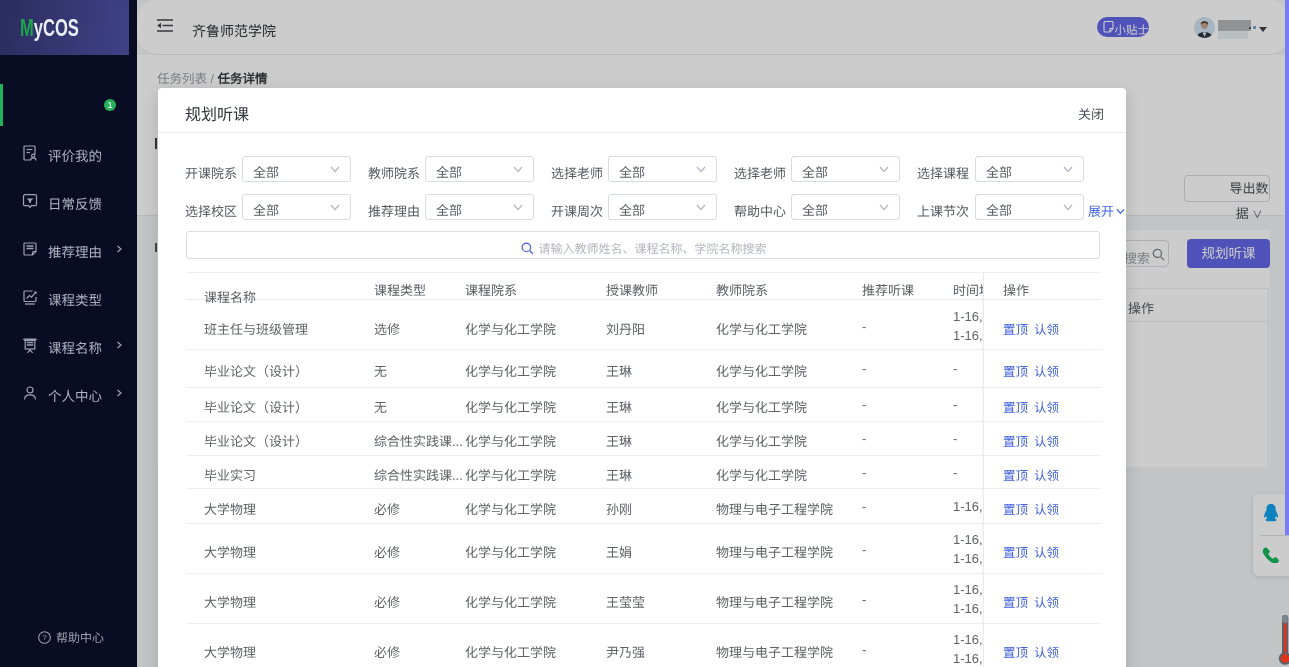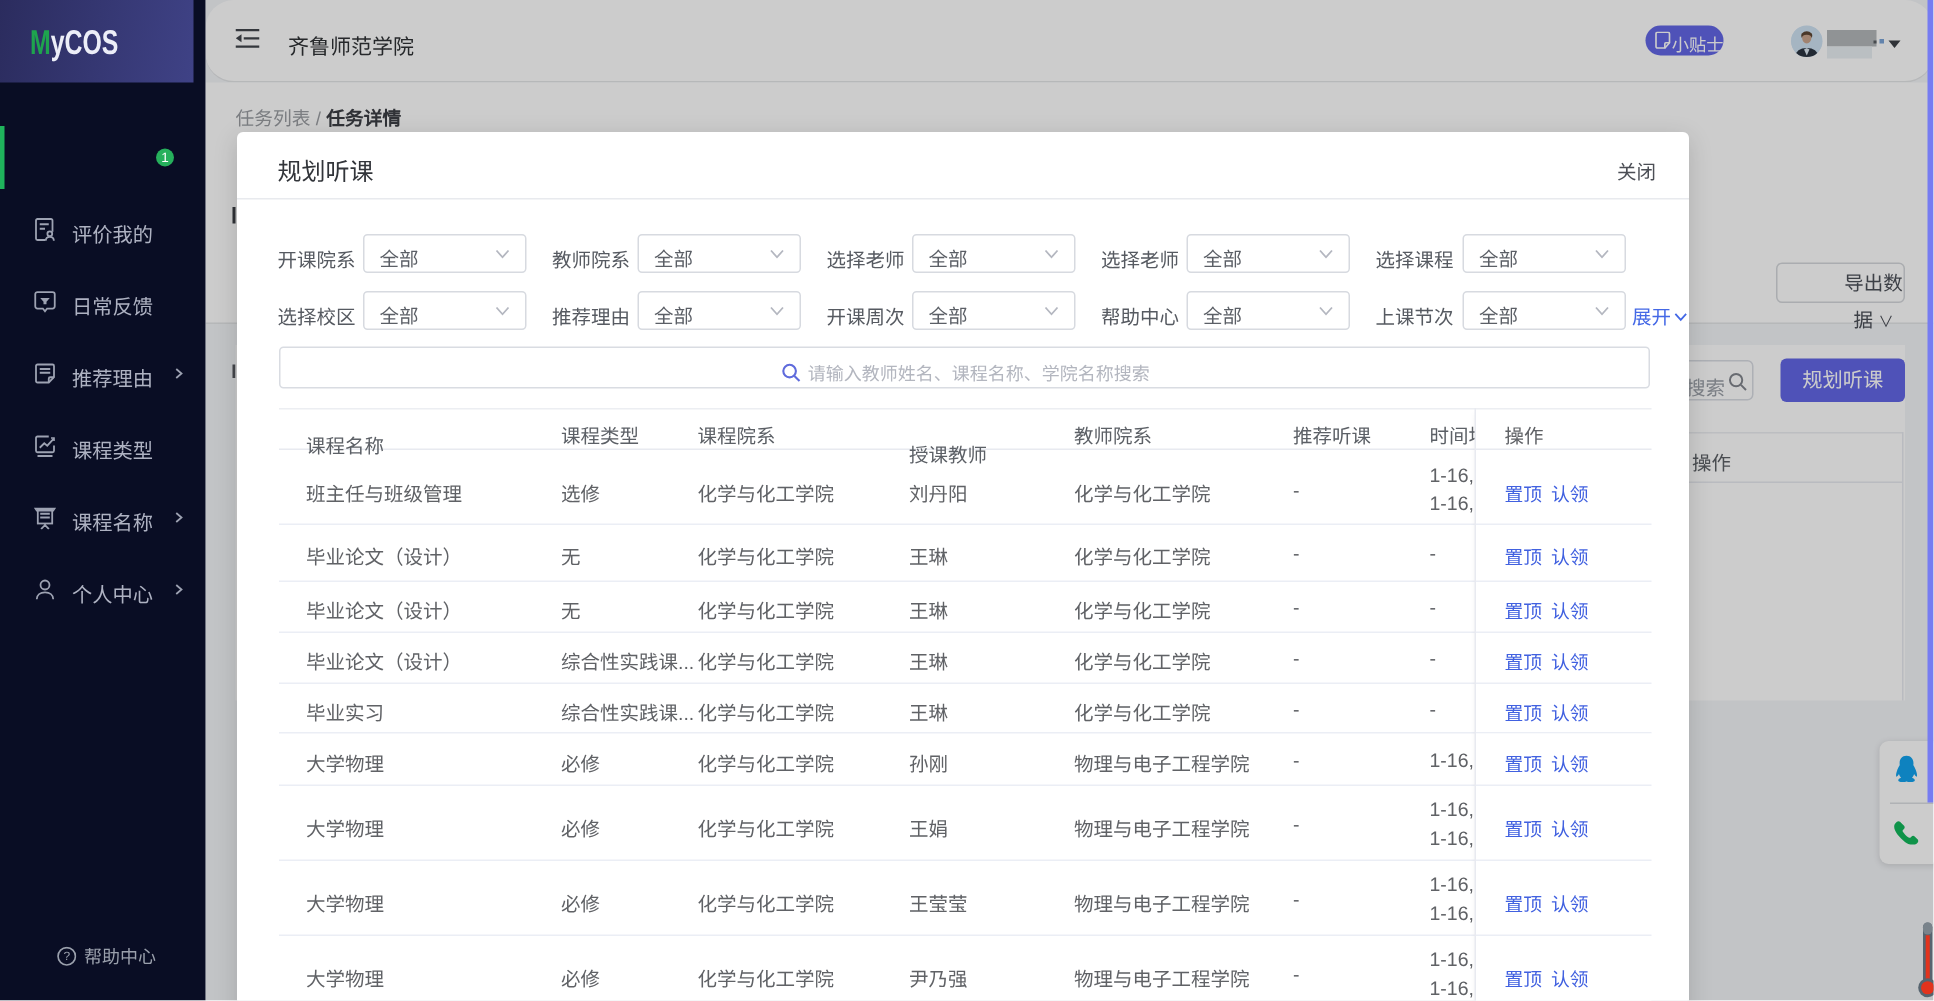--- a/index.html
+++ b/index.html
@@ -319,21 +319,21 @@
           <circle cx="5.4" cy="5.4" r="4.2" fill="none" stroke="#5f6bdc" stroke-width="1.4"></circle>
           <line x1="8.6" y1="8.6" x2="12" y2="12" stroke="#5f6bdc" stroke-width="1.4"></line>
         </svg>请输入教师姓名、课程名称、学院名称搜索</div>
     </div>
 
   <div id="mtable">
     <div id="mthead">
       <span class="c1" style="top:14px;">课程名称</span>
         <span class="c2" style="top:7px;">课程类型</span>
         <span class="c3" style="top:7px;">课程院系</span>
-        <span class="c4" style="top:20px;">授课教师</span>
+        <span class="c4" style="top:7px;">授课教师</span>
         <span class="c5" style="top:7px;">教师院系</span>
         <span class="c6" style="top:7px;">推荐听课</span>
         <span class="c7" style="top:7px;">时间地点</span>
     </div>
     <div class="trow" style="top:30px; height:48px;">
       <span class="c1" style="top:17px;">班主任与班级管理</span>
         <span class="c2" style="top:17px;">选修</span>
         <span class="c3" style="top:17px;">化学与化工学院</span>
         <span class="c4" style="top:17px;">刘丹阳</span>
         <span class="c5" style="top:17px;">化学与化工学院</span>

